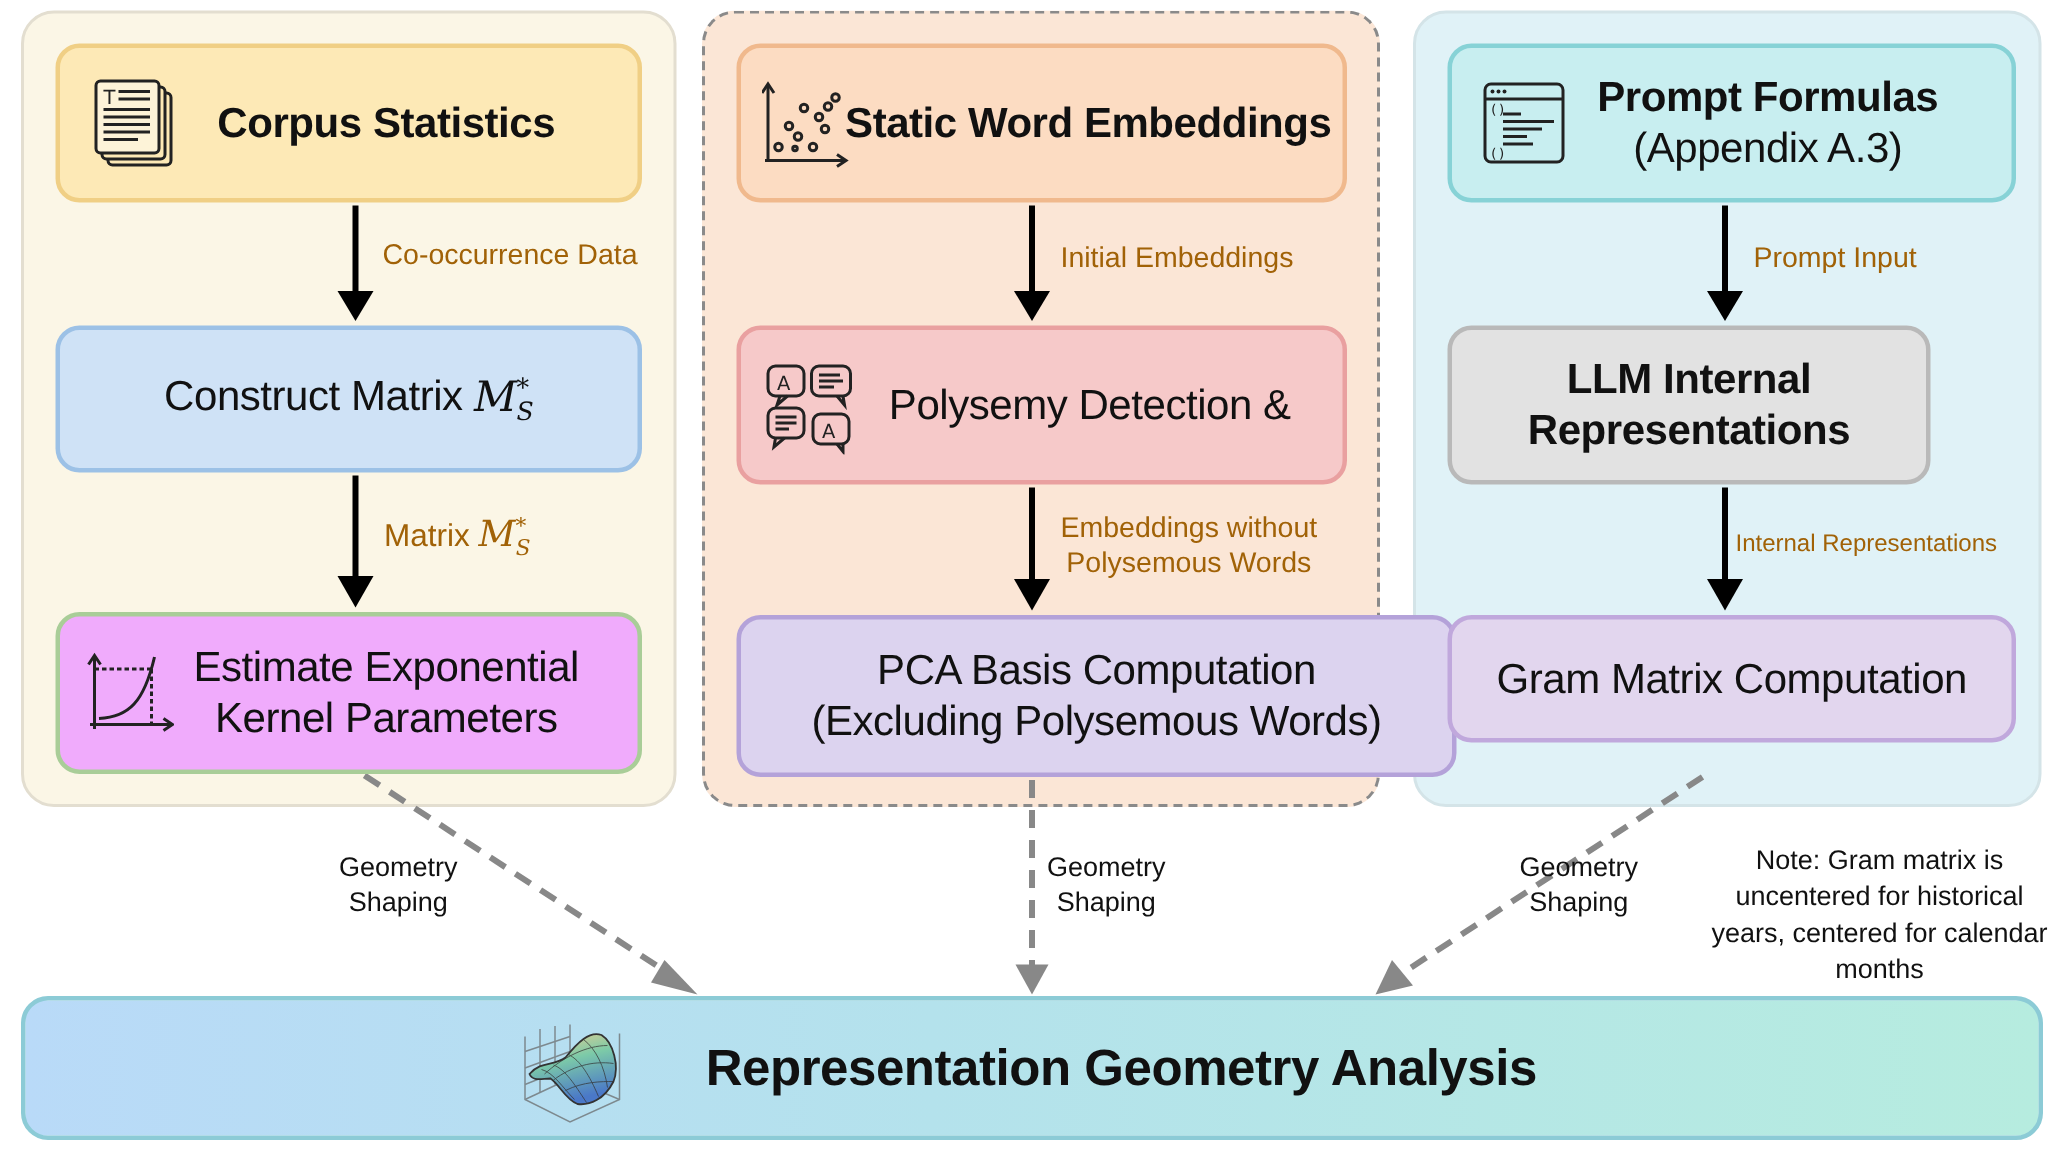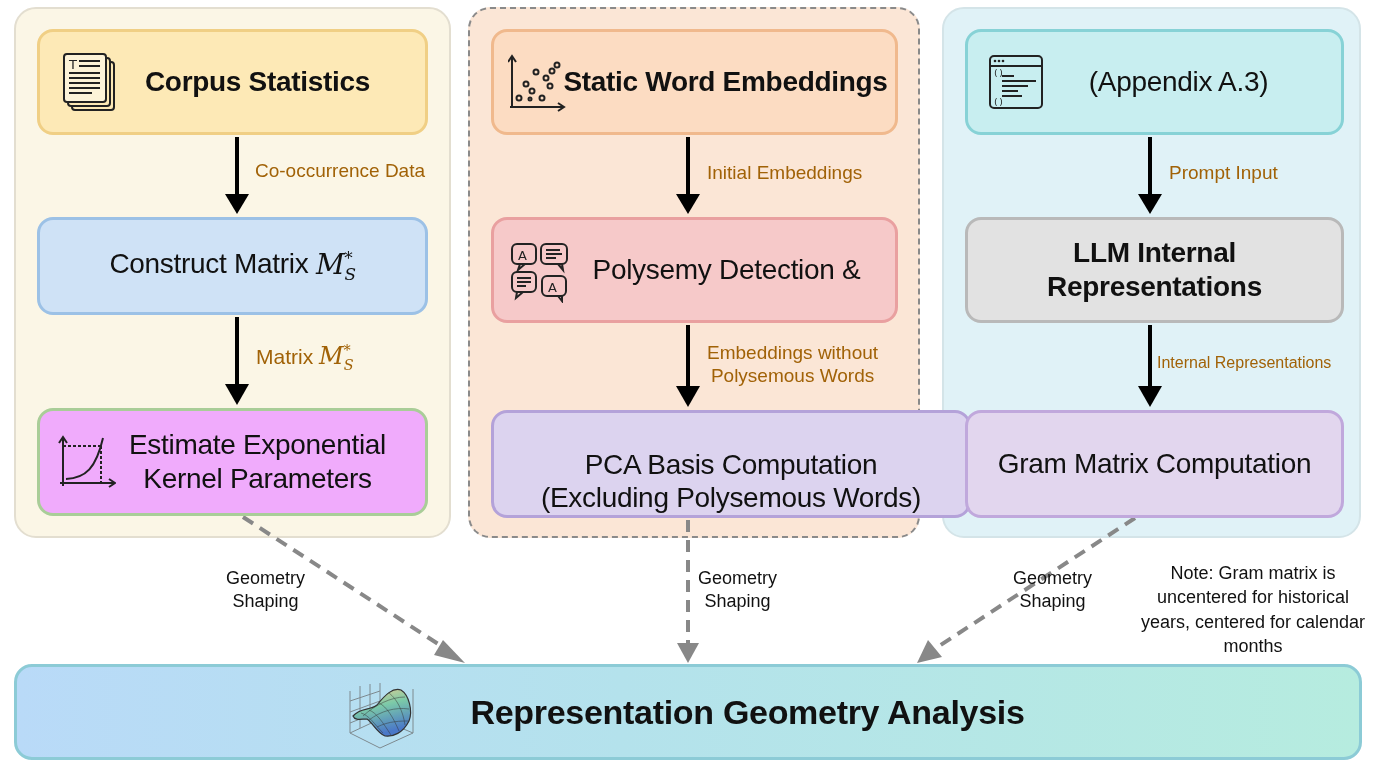--- a/index.html
+++ b/index.html
@@ -22,25 +22,25 @@
   .node .txt { font-size: 28px; letter-spacing: -0.3px; }
   .node .txt.bold { font-weight: bold; }
   .node .icon { position: absolute; display: block; }
 
   #n-corpus { left: 37px; top: 29px; width: 391px; height: 106px; background: #fde9b6; border: 3px solid #f0cf85; }
   #n-construct { left: 37px; top: 217px; width: 391px; height: 98px; background: #cfe2f6; border: 3px solid #9cc1e6; }
   #n-estimate { left: 37px; top: 408px; width: 391px; height: 108px; background: #f0abfc; border: 3px solid #a9cd98; }
 
   #n-static { left: 491px; top: 29px; width: 407px; height: 106px; background: #fcdcc2; border: 3px solid #f0b98d; }
   #n-poly { left: 491px; top: 217px; width: 407px; height: 106px; background: #f6c9c9; border: 3px solid #e9a0a0; }
-  #n-pca { left: 491px; top: 410px; width: 480px; height: 108px; background: #dcd3ef; border: 3px solid #b4a2d9; align-items: flex-end; }
+  #n-pca { left: 491px; top: 410px; width: 480px; height: 108px; background: #dcd3ef; border: 3px solid #b4a2d9; }
 
   #n-prompt { left: 965px; top: 29px; width: 379px; height: 106px; background: #c8eef0; border: 3px solid #87d2d6; }
-  #n-llm { left: 965px; top: 217px; width: 379px; height: 106px; background: #e2e2e2; border: 3px solid #b9b9b9; }
-  #n-gram { left: 965px; top: 410px; width: 379px; height: 108px; background: #e2d6ee; border: 3px solid #c0a8dc; }
+  #n-llm { left: 965px; top: 217px; width: 322px; height: 106px; background: #e2e2e2; border: 3px solid #b9b9b9; }
+  #n-gram { left: 965px; top: 410px; width: 379px; height: 85px; background: #e2d6ee; border: 3px solid #c0a8dc; }
 
   #n-rga {
     left: 14px; top: 664px; width: 1348px; height: 96px;
     background: linear-gradient(90deg, #b9daf8 0%, #b4e2ec 45%, #b6ecdf 100%);
     border: 3px solid #8ccbd6; border-radius: 18px;
   }
   #n-rga .txt { font-size: 34px; font-weight: bold; }
 
   .edge-label { position: absolute; font-size: 19px; line-height: 1.2; color: #a16207; white-space: nowrap; }
   .geo-label { position: absolute; font-size: 18px; line-height: 1.3; text-align: center; color: #111; }
@@ -234,20 +234,21 @@
     </g>
     <g fill="#222">
         <circle cx="7" cy="7" r="1.3"></circle>
         <circle cx="11" cy="7" r="1.3"></circle>
         <circle cx="15" cy="7" r="1.3"></circle>
       </g>
     <text x="5" y="22" font-size="9" font-family="DejaVu Sans Mono, monospace" fill="#222">()</text>
     <text x="5" y="51" font-size="9" font-family="DejaVu Sans Mono, monospace" fill="#222">()</text>
   </svg>
   <div class="txt" style="margin-left:48px">
+    <div class="bold" style="font-weight:bold">Prompt Formulas</div>
     <div>(Appendix A.3)</div>
   </div>
 </div>
 
 <div class="edge-label" style="left:1169px;top:162px">Prompt Input</div>
 
 <div class="node" id="n-llm">
   <div class="txt bold">
     <div>LLM Internal</div>
     <div>Representations</div>

